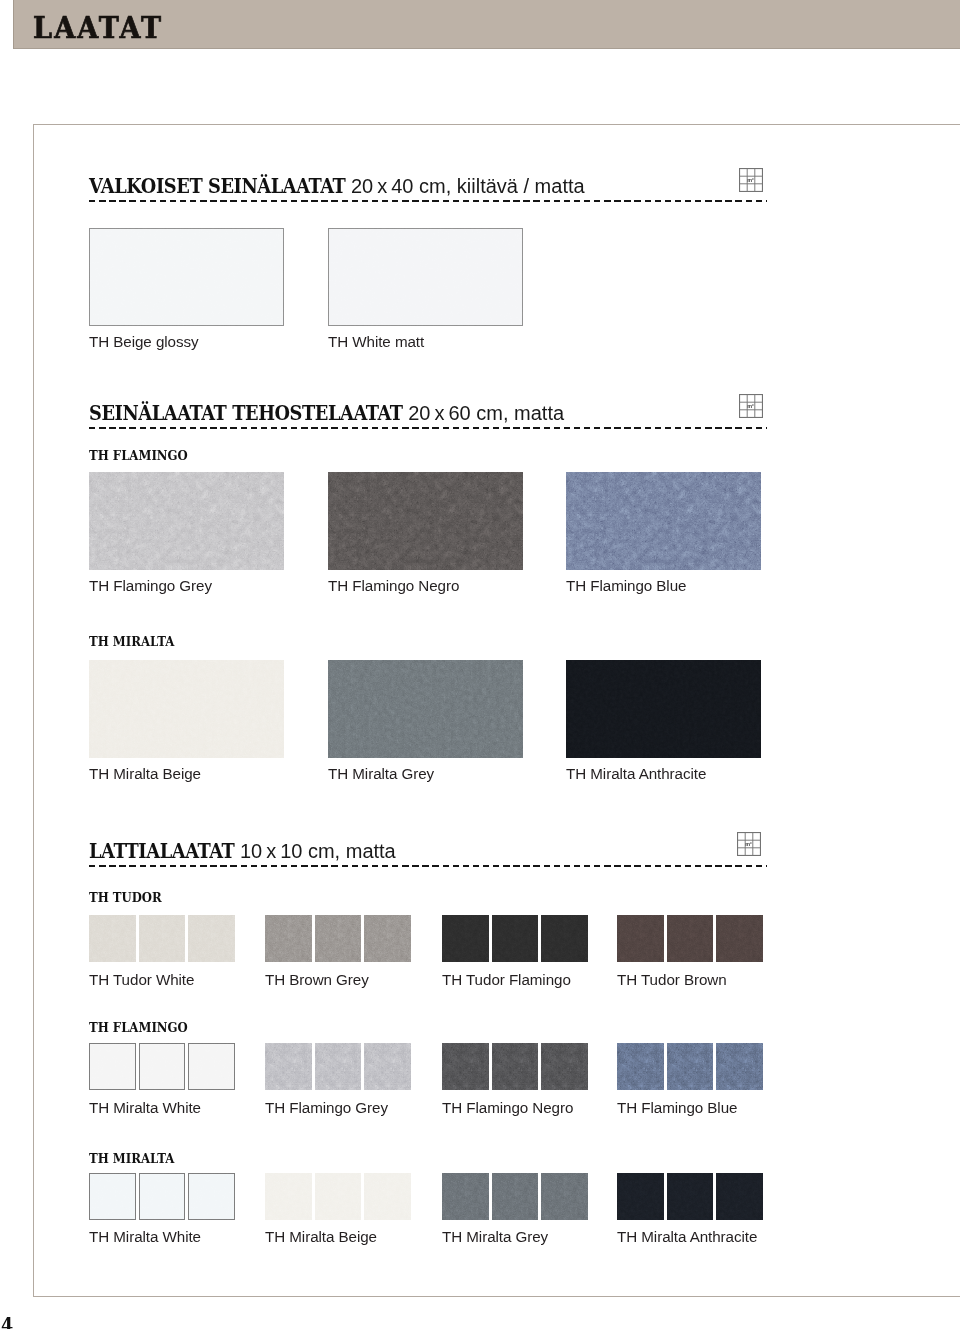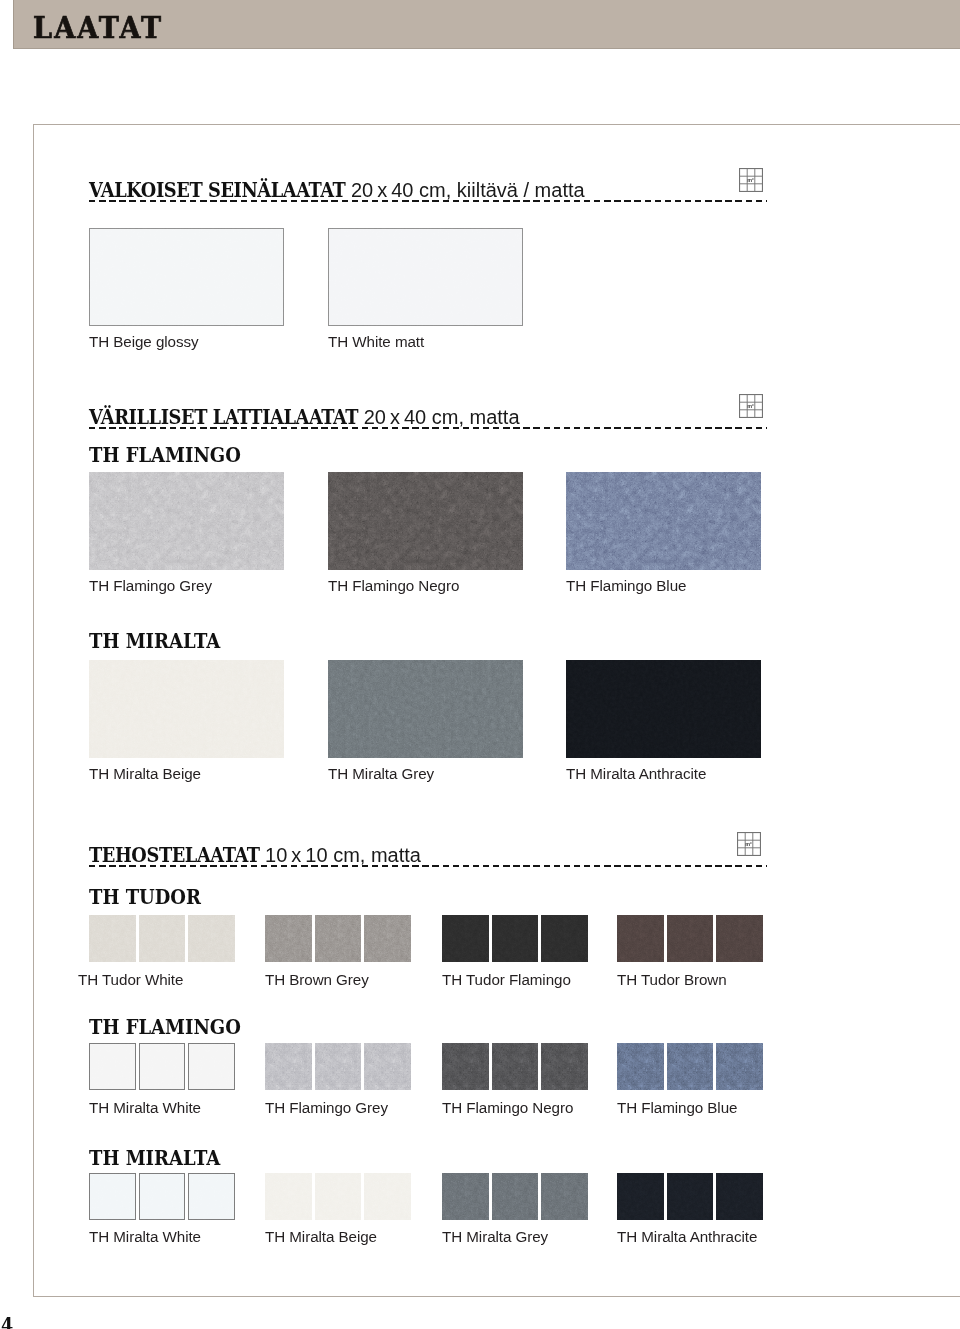--- a/index.html
+++ b/index.html
@@ -20,35 +20,35 @@
   
   .frame{position:absolute;left:33px;top:124px;width:940px;height:1173px;
      border:1.2px solid #b3aaa1;border-right:none;box-sizing:border-box;}
 
   
   .pagenum{position:absolute;left:1px;top:1314px;
      font-family:"DejaVu Serif",serif;font-stretch:condensed;font-weight:700;
      font-size:19.5px;color:#111;}
 
   
-  .sect-head{position:absolute;left:89px;white-space:nowrap;height:20px;line-height:28px;}
+  .sect-head{position:absolute;left:89px;white-space:nowrap;height:20px;line-height:20px;}
   .sect-head .strong{font-family:"DejaVu Serif",serif;font-stretch:condensed;font-weight:700;
      font-size:19.8px;letter-spacing:-0.42px;color:#111;vertical-align:baseline;}
   .sect-head .light{font-family:"Liberation Sans",sans-serif;font-weight:400;
      font-size:20px;color:#1a1a1a;letter-spacing:0px;vertical-align:baseline;}
   .dashline{position:absolute;left:89px;width:678px;height:2.2px;
      background-image:repeating-linear-gradient(to right,#151515 0,#151515 6.4px,transparent 6.4px,transparent 10.1px);}
 
   
   .m2icon{position:absolute;width:24px;height:24px;}
 
   
   .brand{position:absolute;left:89px;height:19px;line-height:19px;
      font-family:"DejaVu Serif",serif;font-stretch:condensed;font-weight:700;
-     font-size:20px;letter-spacing:0px;color:#111;white-space:nowrap;}
+     font-size:13px;letter-spacing:0px;color:#111;white-space:nowrap;}
 
   
   .tile{position:absolute;overflow:hidden;isolation:isolate;}
   .tile .tx,.grp .sq .tx{position:absolute;left:0;top:0;width:100%;height:100%;
      mix-blend-mode:overlay;opacity:.78;}
   .tile .tx2,.grp .sq .tx2{position:absolute;left:0;top:0;width:100%;height:100%;}
   .tile.bord{box-shadow:inset 0 0 0 1px #909090;}
   .label{position:absolute;font-family:"Liberation Sans",sans-serif;font-size:15.2px;
      letter-spacing:-0.07px;color:#231f20;white-space:nowrap;height:16px;line-height:16px;}
 
@@ -138,21 +138,21 @@
       <div class="tile bord" style="left:328px;top:228px;width:195px;height:97.5px;background:#f4f5f7">
         <svg class="tx" preserveAspectRatio="none">
           <rect width="100%" height="100%" filter="url(#fx-gloss)"></rect>
         </svg>
         <svg class="tx2" preserveAspectRatio="none" style="opacity:0.047">
           <rect width="100%" height="100%" filter="url(#fx-lift)"></rect>
           <rect width="100%" height="100%" filter="url(#fx-sink)"></rect>
         </svg>
       </div>
       <div class="label" style="left:328px;top:334px">TH White matt</div>
-      <div class="sect-head" style="top:403px"><span class="strong">VÄRILLISET LATTIALAATAT</span><span class="light"> 20 x 40 cm, matta</span></div>
+      <div class="sect-head" style="top:403px"><span class="strong">SEINÄLAATAT TEHOSTELAATAT</span><span class="light"> 20 x 60 cm, matta</span></div>
       <div class="dashline" style="top:427px"></div>
       <svg class="m2icon" style="left:739px;top:394px" viewBox="0 0 24 24">
         <rect x="0.55" y="0.55" width="22.9" height="22.9" fill="#ffffff" stroke="#737373" stroke-width="1.1"></rect>
         <path d="M8.2 0.55V23.45 M15.8 0.55V23.45 M0.55 8.2H23.45 M0.55 15.8H23.45" stroke="#767676" stroke-width="0.95" fill="none"></path>
         <text x="11.6" y="14.2" text-anchor="middle" font-family="Liberation Sans, sans-serif" font-weight="700" font-size="5.4" fill="#3d3d3d">m²</text>
       </svg>
       <div class="brand" style="top:446px">TH FLAMINGO</div>
       <div class="tile" style="left:89px;top:472px;width:195px;height:97.5px;background:#bebdc0">
         <svg class="tx" preserveAspectRatio="none">
           <rect width="100%" height="100%" filter="url(#fx-coarse)"></rect>
@@ -205,21 +205,21 @@
         <svg class="tx" preserveAspectRatio="none">
           <rect width="100%" height="100%" filter="url(#fx-mottle)"></rect>
           <rect width="100%" height="100%" filter="url(#fx-grain)"></rect>
         </svg>
         <svg class="tx2" preserveAspectRatio="none" style="opacity:0.037">
           <rect width="100%" height="100%" filter="url(#fx-lift)"></rect>
           <rect width="100%" height="100%" filter="url(#fx-sink)"></rect>
         </svg>
       </div>
       <div class="label" style="left:566px;top:766px">TH Miralta Anthracite</div>
-      <div class="sect-head" style="top:841px"><span class="strong">TEHOSTELAATAT</span><span class="light"> 10 x 10 cm, matta</span></div>
+      <div class="sect-head" style="top:841px"><span class="strong">LATTIALAATAT</span><span class="light"> 10 x 10 cm, matta</span></div>
       <div class="dashline" style="top:865px"></div>
       <svg class="m2icon" style="left:737px;top:832px" viewBox="0 0 24 24">
         <rect x="0.55" y="0.55" width="22.9" height="22.9" fill="#ffffff" stroke="#737373" stroke-width="1.1"></rect>
         <path d="M8.2 0.55V23.45 M15.8 0.55V23.45 M0.55 8.2H23.45 M0.55 15.8H23.45" stroke="#767676" stroke-width="0.95" fill="none"></path>
         <text x="11.6" y="14.2" text-anchor="middle" font-family="Liberation Sans, sans-serif" font-weight="700" font-size="5.4" fill="#3d3d3d">m²</text>
       </svg>
       <div class="brand" style="top:888px">TH TUDOR</div>
       <div class="grp" style="left:89px;top:915px;width:146px;height:47px">
         <div class="sq" style="left:0px;background:#dad6ce">
           <svg class="tx" preserveAspectRatio="none">
@@ -245,21 +245,21 @@
           <svg class="tx" preserveAspectRatio="none">
             <rect width="100%" height="100%" filter="url(#fx-mottle)"></rect>
             <rect width="100%" height="100%" filter="url(#fx-grain)"></rect>
           </svg>
           <svg class="tx2" preserveAspectRatio="none" style="opacity:0.030">
             <rect width="100%" height="100%" filter="url(#fx-lift)"></rect>
             <rect width="100%" height="100%" filter="url(#fx-sink)"></rect>
           </svg>
         </div>
       </div>
-      <div class="label" style="left:78px;top:972px">TH Tudor White</div>
+      <div class="label" style="left:89px;top:972px">TH Tudor White</div>
       <div class="grp" style="left:265px;top:915px;width:146px;height:47px">
         <div class="sq" style="left:0px;background:#8e8985">
           <svg class="tx" preserveAspectRatio="none">
             <rect width="100%" height="100%" filter="url(#fx-mottle)"></rect>
             <rect width="100%" height="100%" filter="url(#fx-grain)"></rect>
           </svg>
           <svg class="tx2" preserveAspectRatio="none" style="opacity:0.002">
             <rect width="100%" height="100%" filter="url(#fx-lift)"></rect>
             <rect width="100%" height="100%" filter="url(#fx-sink)"></rect>
           </svg>

